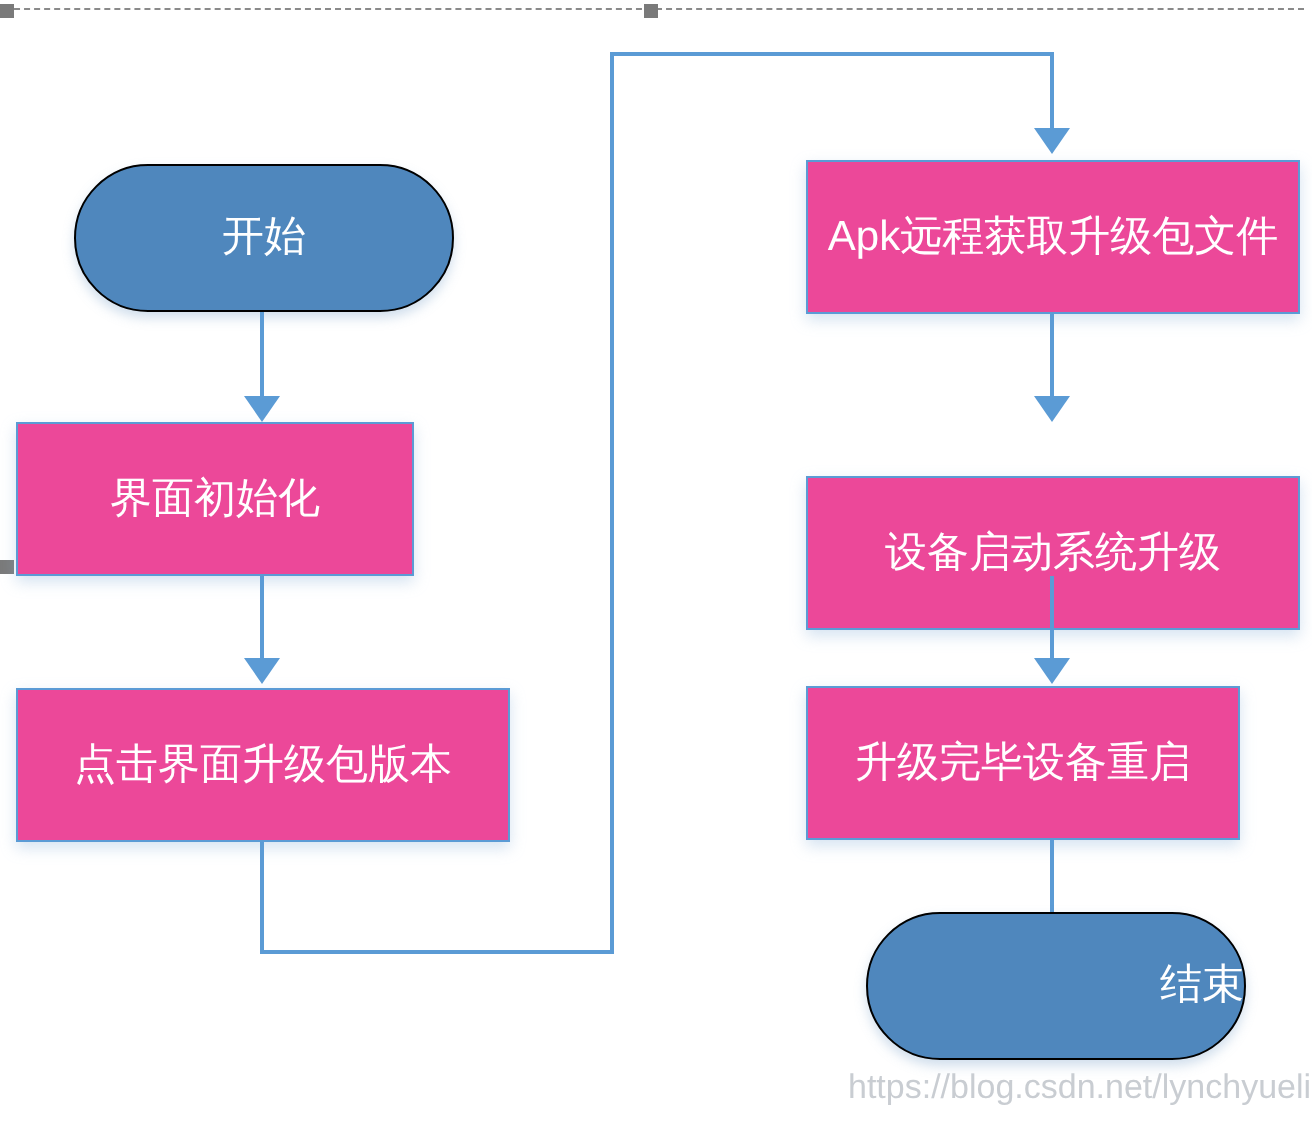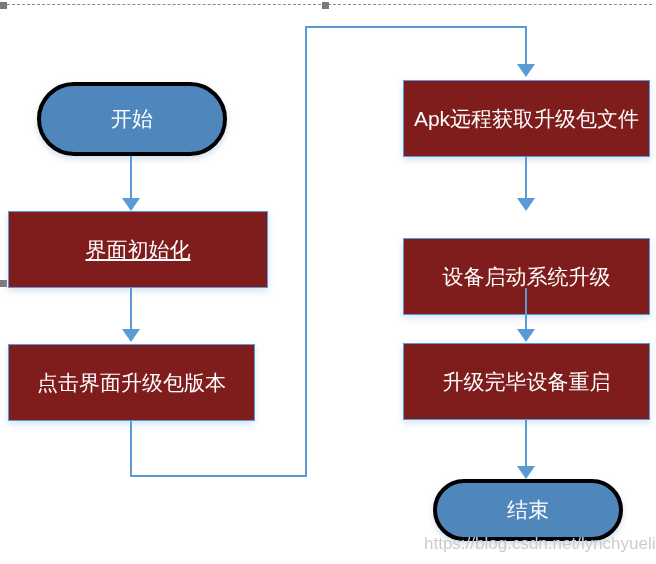--- a/index.html
+++ b/index.html
@@ -46,26 +46,26 @@
     line-height: 1.2;
     user-select: none;
   }
   .node .label {
     color: #ffffff;
     white-space: nowrap;
   }
   .terminator {
     background: #4f87bd;
     border-radius: 999px;
-    border: 4px solid #000000;
+    border: 1px solid #000000;
     box-shadow: 0 3px 6px rgba(120,160,200,0.35);
     font-size: 21px;
   }
   .process {
-    background: #7f1d1d;
+    background: #ec4899;
     border: 1px solid #5b9bd5;
     box-shadow: 0 3px 7px rgba(150,185,220,0.40);
     font-size: 21px;
   }
 
   
   .line {
     position: absolute;
     background: #5b9bd5;
   }
@@ -99,21 +99,21 @@
   <div class="handle" style="left:322px;top:2px;"></div>
   <div class="handle" style="left:0px;  top:280px;"></div>
 
   <div class="node terminator" style="left:37px; top:82px; width:190px; height:74px;">
     <span class="label">开始</span>
   </div>
 
   <div class="line vline" style="left:130px; top:156px; height:42px;"></div>
   <div class="arrow-down" style="left:122px; top:198px;"></div>
 
-  <div class="node process" style="left:8px; top:211px; width:260px; height:77px;text-decoration:underline;">
+  <div class="node process" style="left:8px; top:211px; width:199px; height:77px;">
     <span class="label">界面初始化</span>
   </div>
 
   <div class="line vline" style="left:130px; top:288px; height:41px;"></div>
   <div class="arrow-down" style="left:122px; top:329px;"></div>
 
   <div class="node process" style="left:8px; top:344px; width:247px; height:77px;">
     <span class="label">点击界面升级包版本</span>
   </div>
 
@@ -135,26 +135,26 @@
   <div class="line vline" style="left:525px; top:157px; height:41px;"></div>
   <div class="arrow-down" style="left:517px; top:198px;"></div>
 
   <div class="node process" style="left:403px; top:211px; width:247px; height:77px;margin-top:27px;">
     <span class="label">设备启动系统升级</span>
   </div>
 
   <div class="line vline" style="left:525px; top:288px; height:41px;"></div>
   <div class="arrow-down" style="left:517px; top:329px;"></div>
 
-  <div class="node process" style="left:403px; top:343px; width:247px; height:77px;text-align:center;">
+  <div class="node process" style="left:403px; top:343px; width:217px; height:77px;text-align:center;">
     <span class="label">升级完毕设备重启</span>
   </div>
 
   <div class="line vline" style="left:525px; top:420px; height:46px;"></div>
   <div class="arrow-down" style="left:517px; top:466px;"></div>
 
-  <div class="node terminator" style="left:433px; top:479px; width:190px; height:62px;">
+  <div class="node terminator" style="left:433px; top:456px; width:190px; height:74px;justify-content:flex-end;">
     <span class="label">结束</span>
   </div>
 
   <div class="watermark" style="left:424px; top:534px;">https://blog.csdn.net/lynchyueliu</div>
 
 </div>
 
 </body></html>

